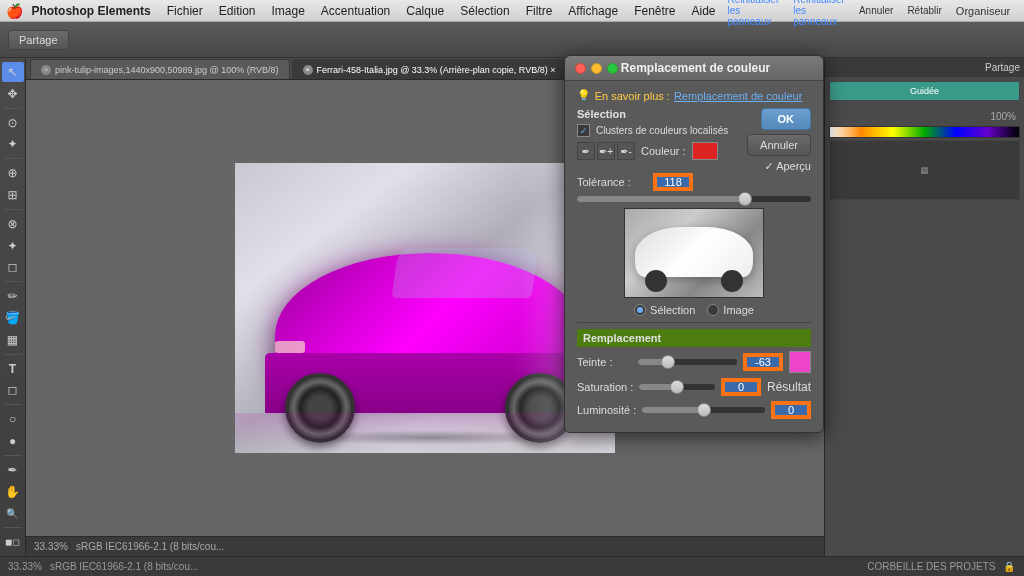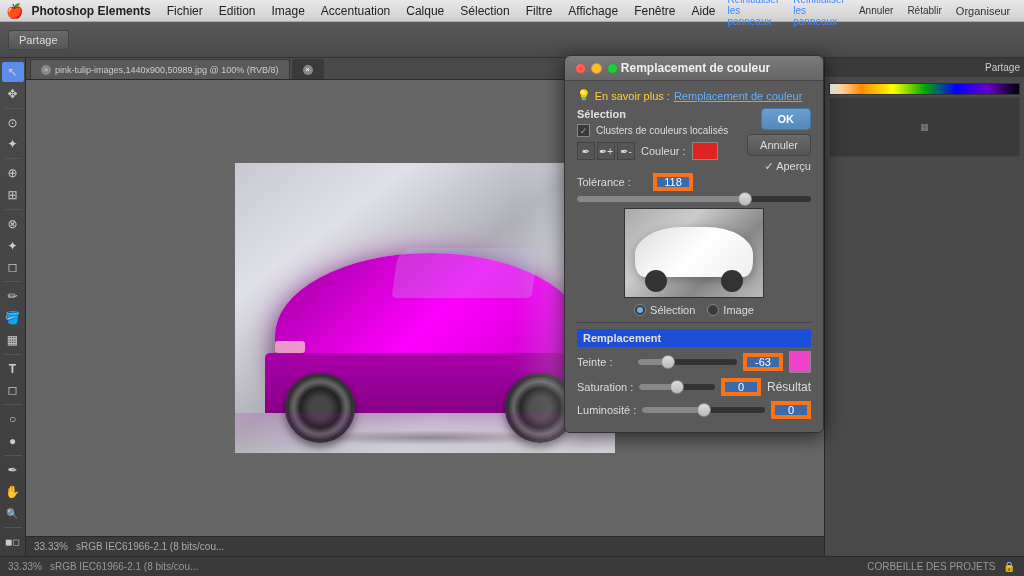--- a/index.html
+++ b/index.html
@@ -120,21 +120,21 @@
     .radio-row { display: flex; align-items: center; gap: 12px; margin: 4px 0; justify-content: center; }
     .radio-opt { display: flex; align-items: center; gap: 4px; font-size: 11px; color: #ddd; cursor: pointer; }
     .radio-btn { width: 12px; height: 12px; border-radius: 50%; border: 1px solid #888; background: #3a3a3a; display: flex; align-items: center; justify-content: center; }
     .radio-btn.selected::after { content: ''; width: 6px; height: 6px; background: #6ab0f5; border-radius: 50%; }
     .dialog-sep { height: 1px; background: #444; margin: 6px 0; }
     .ok-btn { padding: 4px 16px; background: linear-gradient(to bottom, #6a9fd0, #5588bb); border: 1px solid #4477aa; border-radius: 4px; color: white; font-size: 11px; font-weight: bold; cursor: pointer; }
     .cancel-btn { padding: 4px 12px; background: linear-gradient(to bottom, #6a6a6a, #555); border: 1px solid #444; border-radius: 4px; color: #ddd; font-size: 11px; cursor: pointer; }
     .apercu-cb { display: flex; align-items: center; gap: 4px; font-size: 11px; color: #ddd; }
     .color-icons { display: flex; gap: 2px; }
     .color-icon { width: 18px; height: 18px; background: #555; border: 1px solid #444; display: flex; align-items: center; justify-content: center; font-size: 9px; cursor: pointer; }
-    .section-remplacement { font-size: 11px; color: #e0e0e0; font-weight: bold; margin: 4px 0; background: #1d4ed8; padding: 3px 6px; }
+    .section-remplacement { font-size: 11px; color: #e0e0e0; font-weight: bold; margin: 4px 0; background: #4d7c0f; padding: 3px 6px; }
 
     
     #statusbar {
       height: 20px; background: #3a3a3a; border-top: 1px solid #2a2a2a;
       display: flex; align-items: center; padding: 0 8px; font-size: 10px; color: #999;
       gap: 8px; width: 100%;
     }
   </style>
 </head>
 <body>
@@ -204,20 +204,21 @@
   </div>
 
   <div id="canvas-area">
     <div id="tabs-bar">
       <div class="tab">
         <span class="tab-close">×</span>
         <span style="font-size:9px;">pink-tulip-images,1440x900,50989.jpg @ 100% (RVB/8)</span>
       </div>
       <div class="tab active">
         <span class="tab-close">×</span>
+        <span style="font-size:9px;">Ferrari-458-Italia.jpg @ 33.3% (Arrière-plan copie, RVB/8) ×</span>
       </div>
     </div>
 
     <div id="canvas-bg">
 
       <div id="canvas-image">
 
         <div style="position:absolute;inset:0;background:linear-gradient(to bottom right, #c8c8d0, #e0e0e8, #b0b0b8, #d0d0d8 70%, #c8c8c8);"></div>
 
         <div style="position:absolute;bottom:60px;left:40px;right:30px;height:140px;background:linear-gradient(135deg,#990099,#cc00cc,#ff00ff,#dd00dd,#bb00bb);border-radius:55% 55% 8% 8% / 65% 65% 35% 35%;box-shadow:0 8px 25px rgba(0,0,0,0.5),0 0 30px rgba(200,0,200,0.4);"></div>
@@ -242,21 +243,27 @@
     <div id="canvas-statusbar">
       <span>33.33%</span>
       <span>sRGB IEC61966-2.1 (8 bits/cou...</span>
     </div>
   </div>
 
   <div id="right-panel">
     <div id="panel-header">
       <span>Partage</span>
     </div>
+    <div id="panel-tabs">
+      <div class="panel-tab active">Guidée</div>
+    </div>
     <div id="panel-content">
+      <div class="zoom-control">
+        <span>100%</span>
+      </div>
 
       <div style="width:100%;height:12px;background:linear-gradient(to right,#fff,#ff8800,#ffff00,#00aa00,#0000ff,#6600cc,#000);margin:2px 0;border:1px solid #333;"></div>
       <div style="width:100%;height:60px;background:#3a3a3a;border:1px solid #444;display:flex;align-items:center;justify-content:center;">
         <span style="color:#888;font-size:9px;">▦</span>
       </div>
     </div>
   </div>
 
   <div id="dialog" style="position: fixed; top: 55px; right: 200px; z-index: 100;">
 

